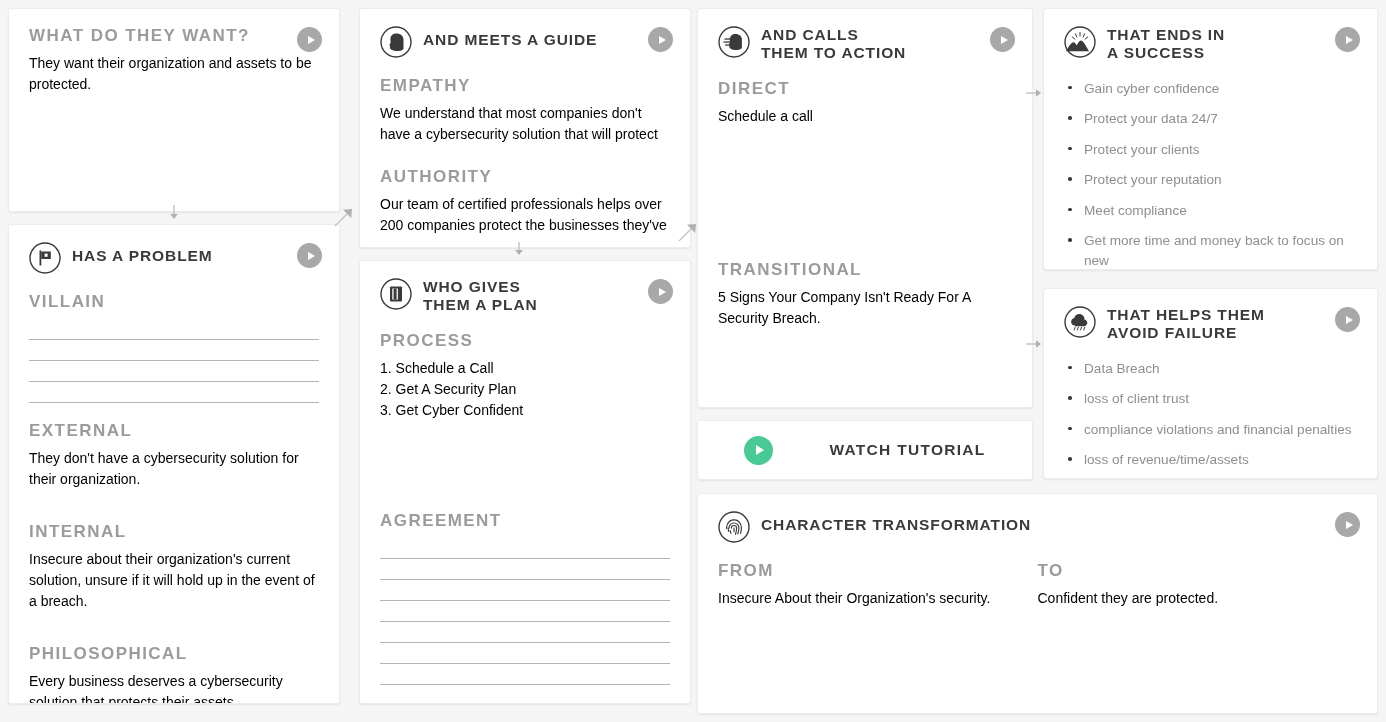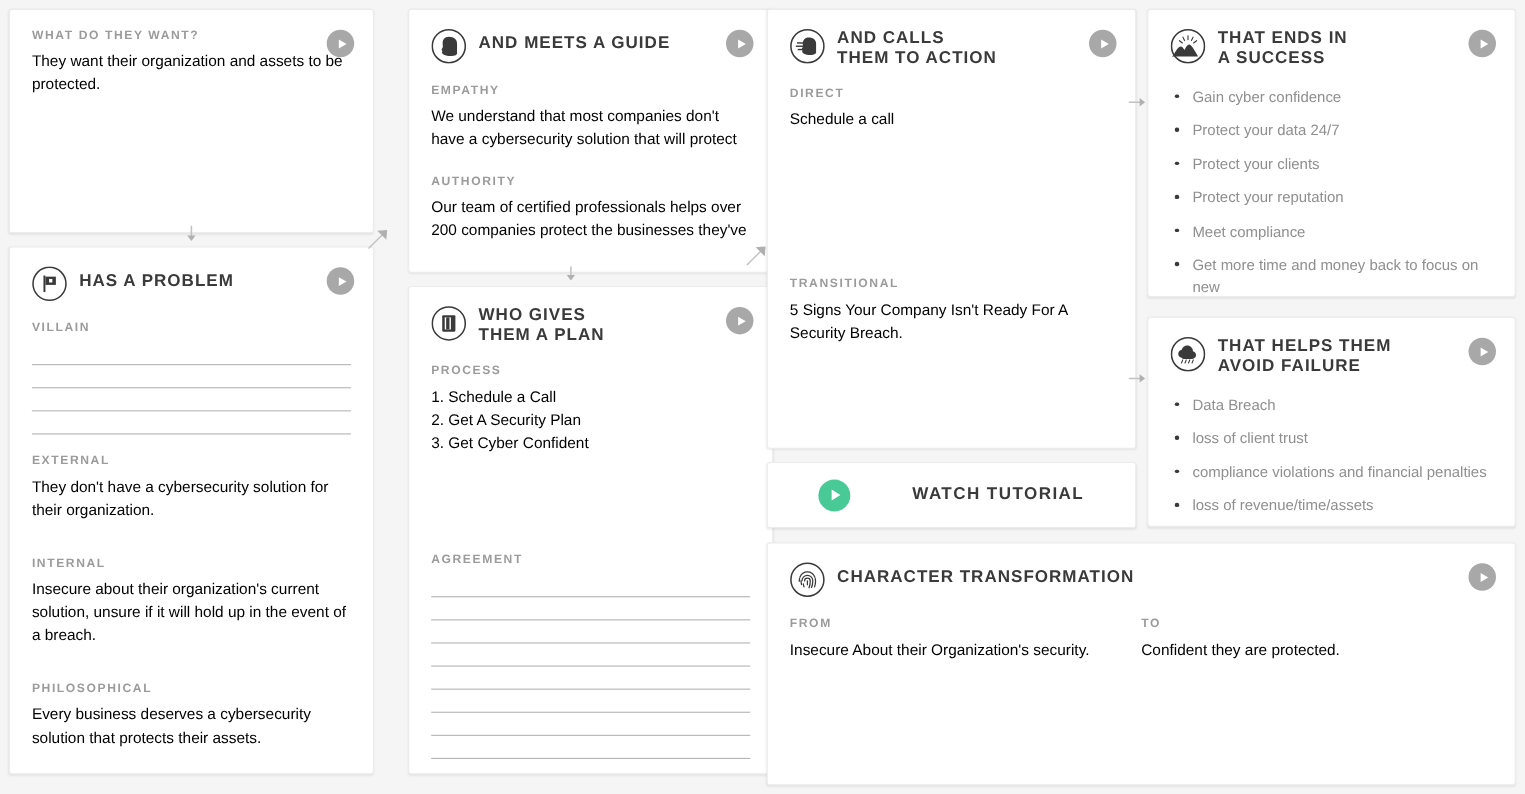--- a/index.html
+++ b/index.html
@@ -11,21 +11,21 @@
   }
   .board {
     position: relative;
     width: 1386px; height: 722px;
     padding: 8px;
   }
 
   
   .col { position: absolute; top: 8px; }
   .col-1 { left: 8px;    width: 332px; }
-  .col-2 { left: 371px;  width: 332px; }
+  .col-2 { left: 359px;  width: 332px; }
   .col-3 { left: 697px;  width: 336px; }
   .col-4 { left: 1043px; width: 335px; }
 
   
   .card {
     background: #ffffff;
     border: 1px solid #ececec;
     border-radius: 3px;
     box-shadow: 0 1px 2px rgba(0,0,0,.07);
     position: relative;
@@ -77,21 +77,21 @@
     margin-left: 3px;
     border-left: 7px solid #ffffff;
     border-top: 4.5px solid transparent;
     border-bottom: 4.5px solid transparent;
   }
 
   
   .field { margin-bottom: 18px; }
   .field:last-child { margin-bottom: 0; }
   .field-label {
-    font-size: 11px;
+    font-size: 17px;
     font-weight: 600;
     letter-spacing: 1.45px;
     color: #9b9b9b;
     text-transform: uppercase;
     margin-bottom: 7px;
   }
   .field-value {
     font-size: 14px;
     color: #000000;
     line-height: 21px;

